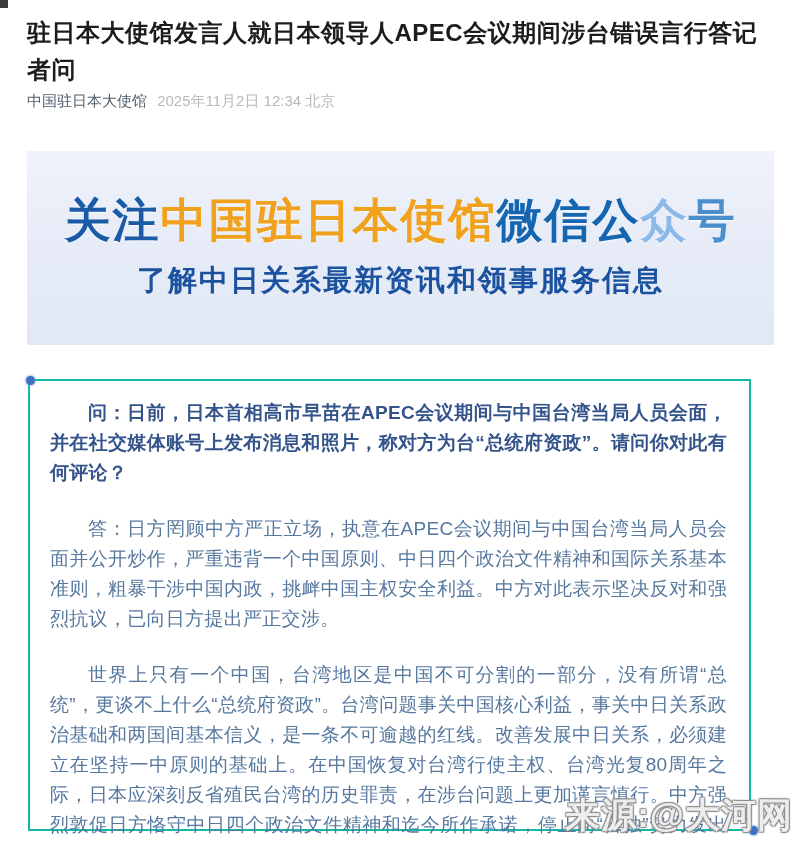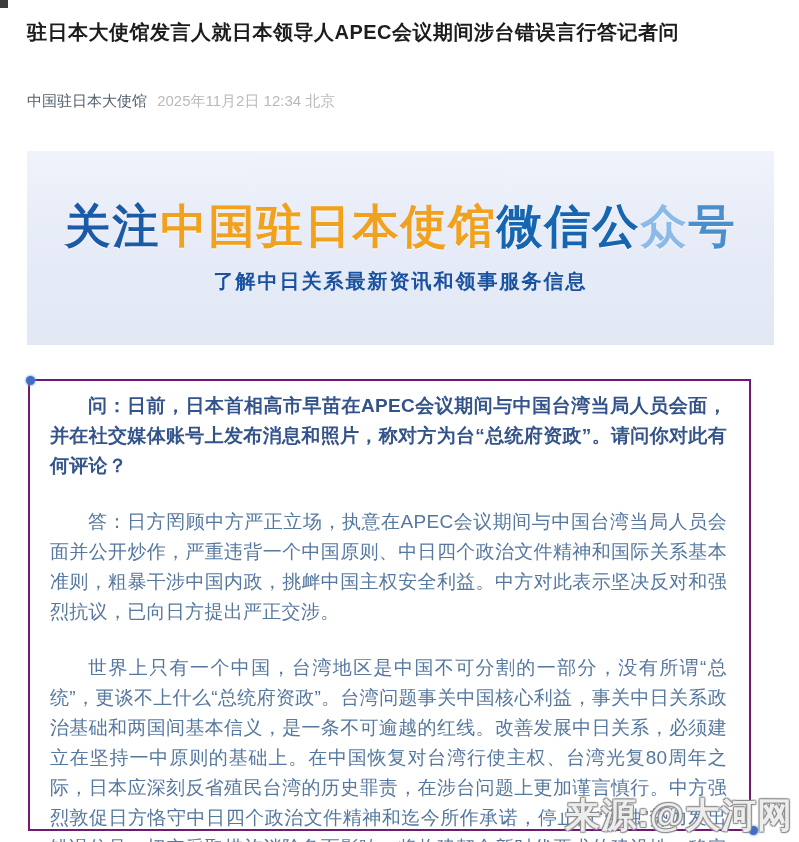--- a/index.html
+++ b/index.html
@@ -19,21 +19,21 @@
     position: absolute;
     left: 0; top: 0;
     width: 8px; height: 8px;
     background: #3c3c3c;
   }
   .article-title {
     position: absolute;
     left: 27px; top: 14px;
     width: 748px;
     margin: 0;
-    font-size: 20px;
+    font-size: 24px;
     font-weight: 700;
     line-height: 37px;
     color: #1c1c1c;
     letter-spacing: 0.5px;
   }
   .meta {
     position: absolute;
     left: 27px; top: 92px;
     font-size: 15px;
     white-space: nowrap;
@@ -61,33 +61,33 @@
   .banner-headline {
     font-size: 46px;
     font-weight: 800;
     letter-spacing: 2px;
     line-height: 1.1;
     white-space: nowrap;
     text-shadow: 0 1px 1px rgba(255,255,255,0.8);
   }
   .banner-subtitle {
     margin-top: 16px;
-    font-size: 20px;
+    font-size: 29px;
     font-weight: 700;
     color: #1b52a0;
     letter-spacing: 2px;
     font-family: "Liberation Serif", "DejaVu Serif", serif;
   }
   .quote {
     position: absolute;
     left: 28px; top: 379px;
     width: 723px; height: 452px;
     box-sizing: border-box;
-    border: 2px solid #701a75;
-    padding: 10px 22px 10px 20px;
+    border: 2px solid #14b8a6;
+    padding: 17px 22px 10px 20px;
   }
   .quote .dot {
     position: absolute;
     width: 9px; height: 9px;
     border-radius: 50%;
     background: #3f6fc0;
     box-shadow: 0 0 2px 1px rgba(120,160,220,0.6);
   }
   .quote .dot-tl { left: -4px; top: -5px; }
   .quote .dot-br { right: -9px; bottom: -6px; }

